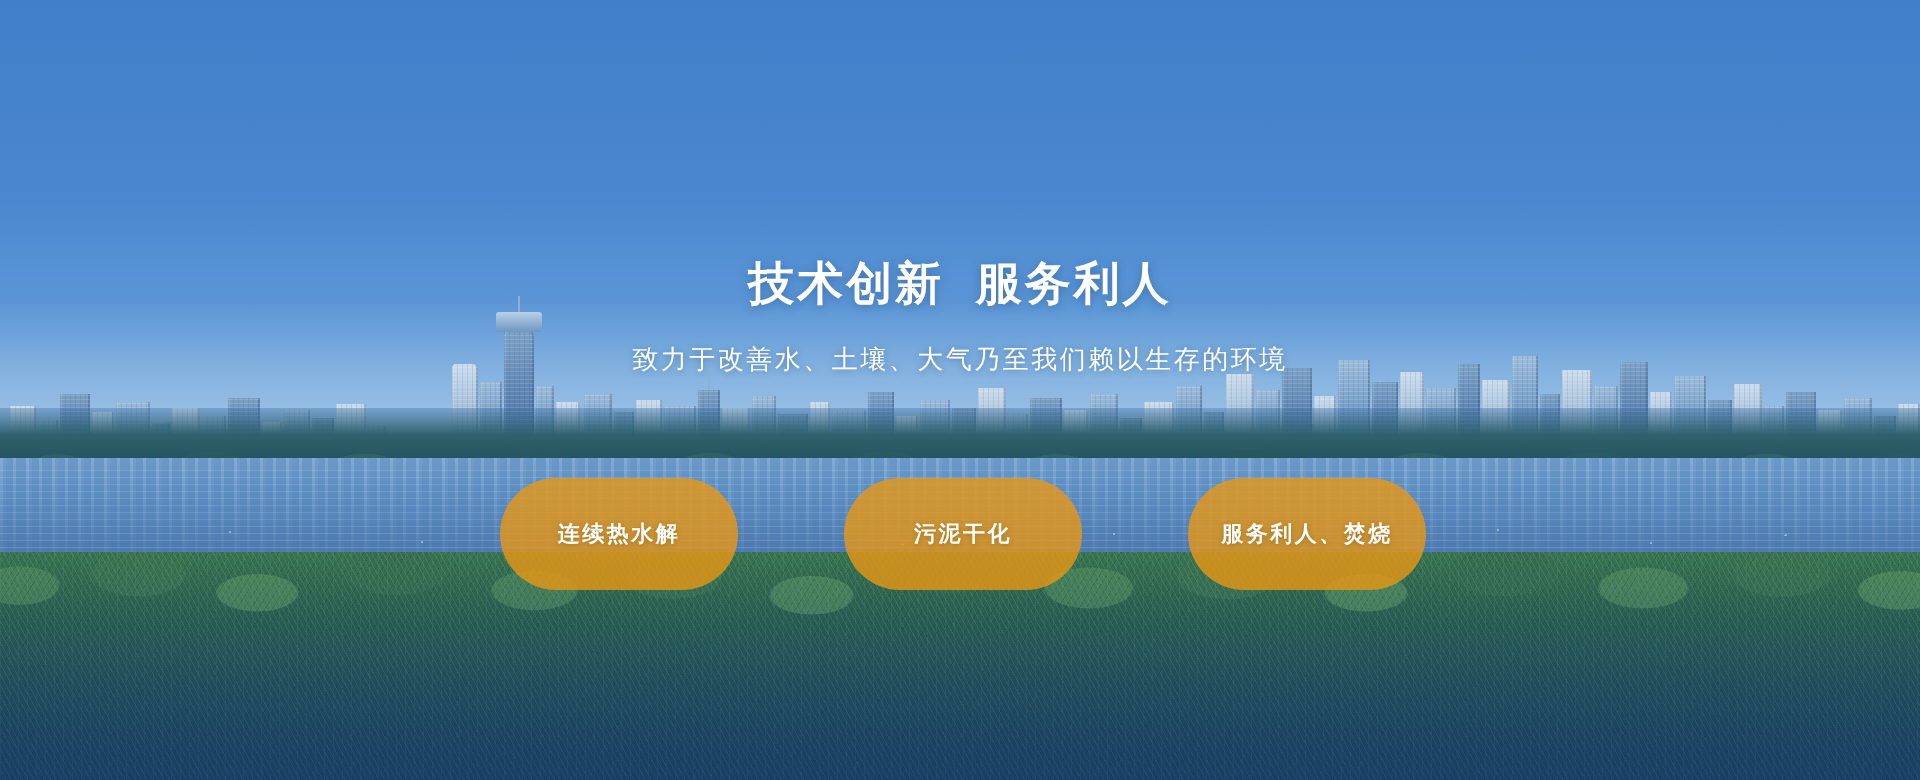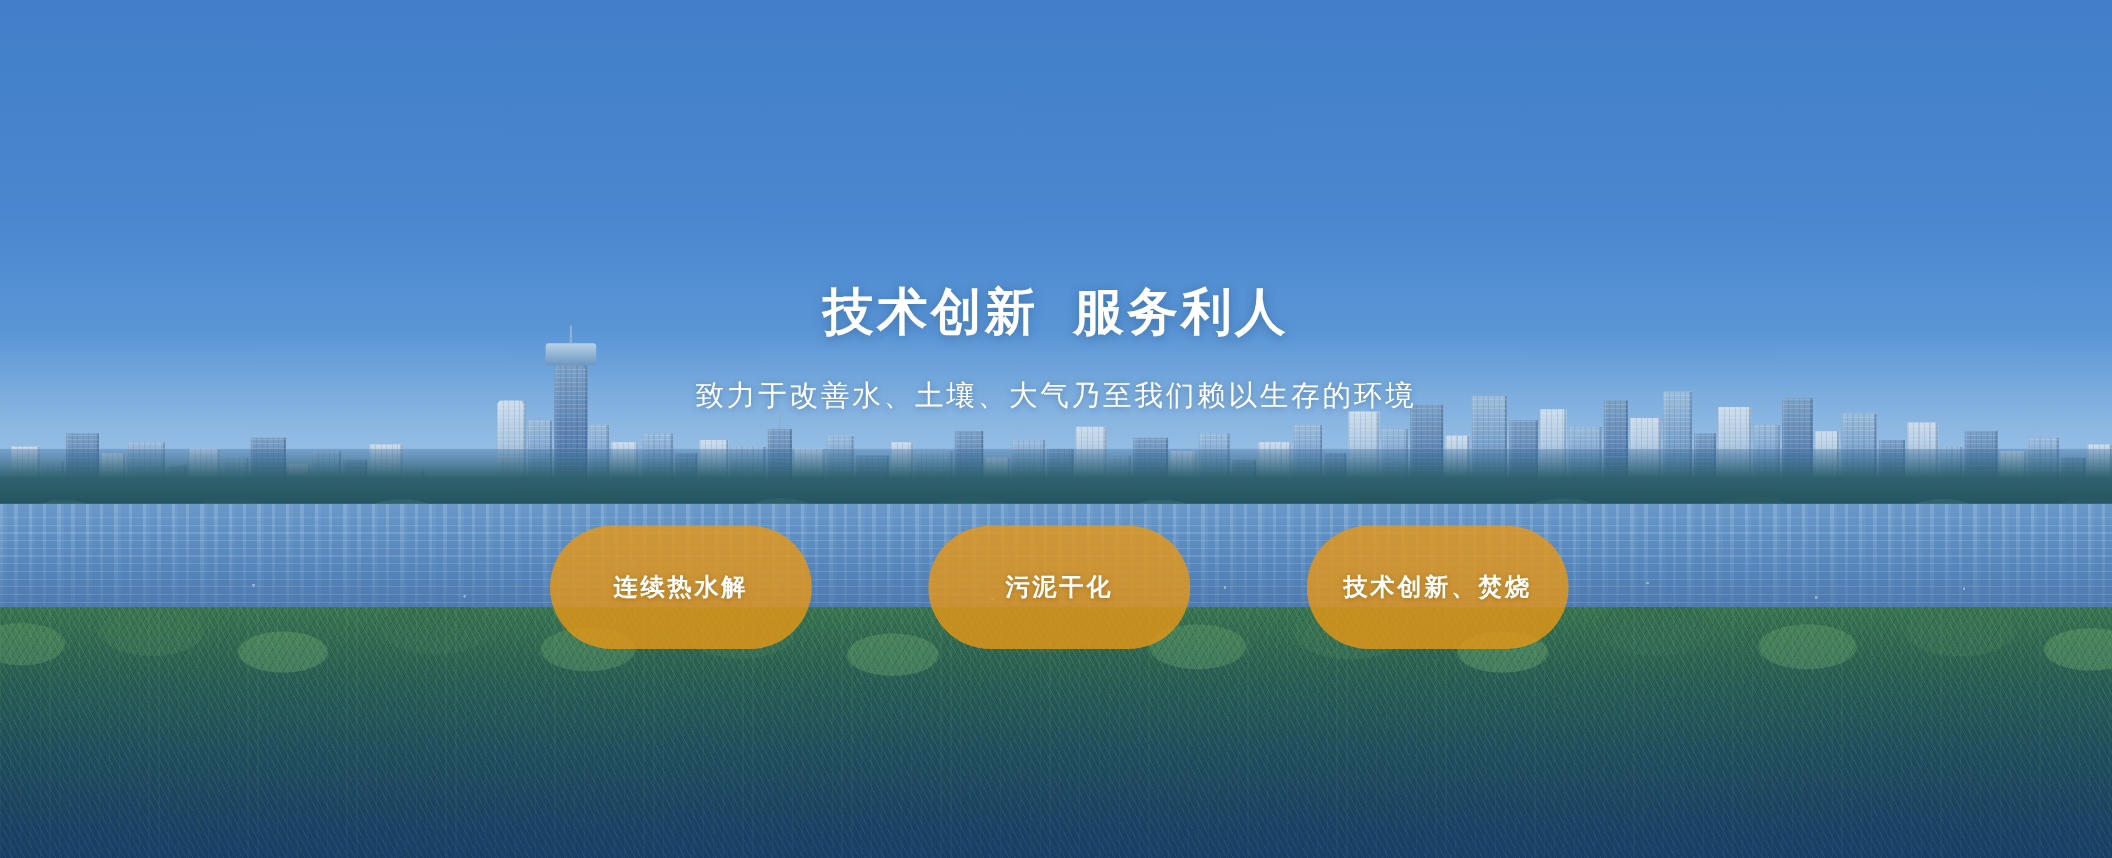--- a/index.html
+++ b/index.html
@@ -282,16 +282,16 @@
   <div class="grade"></div>
 
   <div class="hero-copy">
     <div class="hero-title">技术创新  服务利人</div>
     <div class="hero-sub">致力于改善水、土壤、大气乃至我们赖以生存的环境</div>
   </div>
 
   <div class="btn-row">
     <div class="pill w1">连续热水解</div>
     <div class="pill w2">污泥干化</div>
-    <div class="pill w3">技术创新、焚烧</div>
+    <div class="pill w3">服务利人、焚烧</div>
   </div>
 
 </div>
 
 </body></html>

